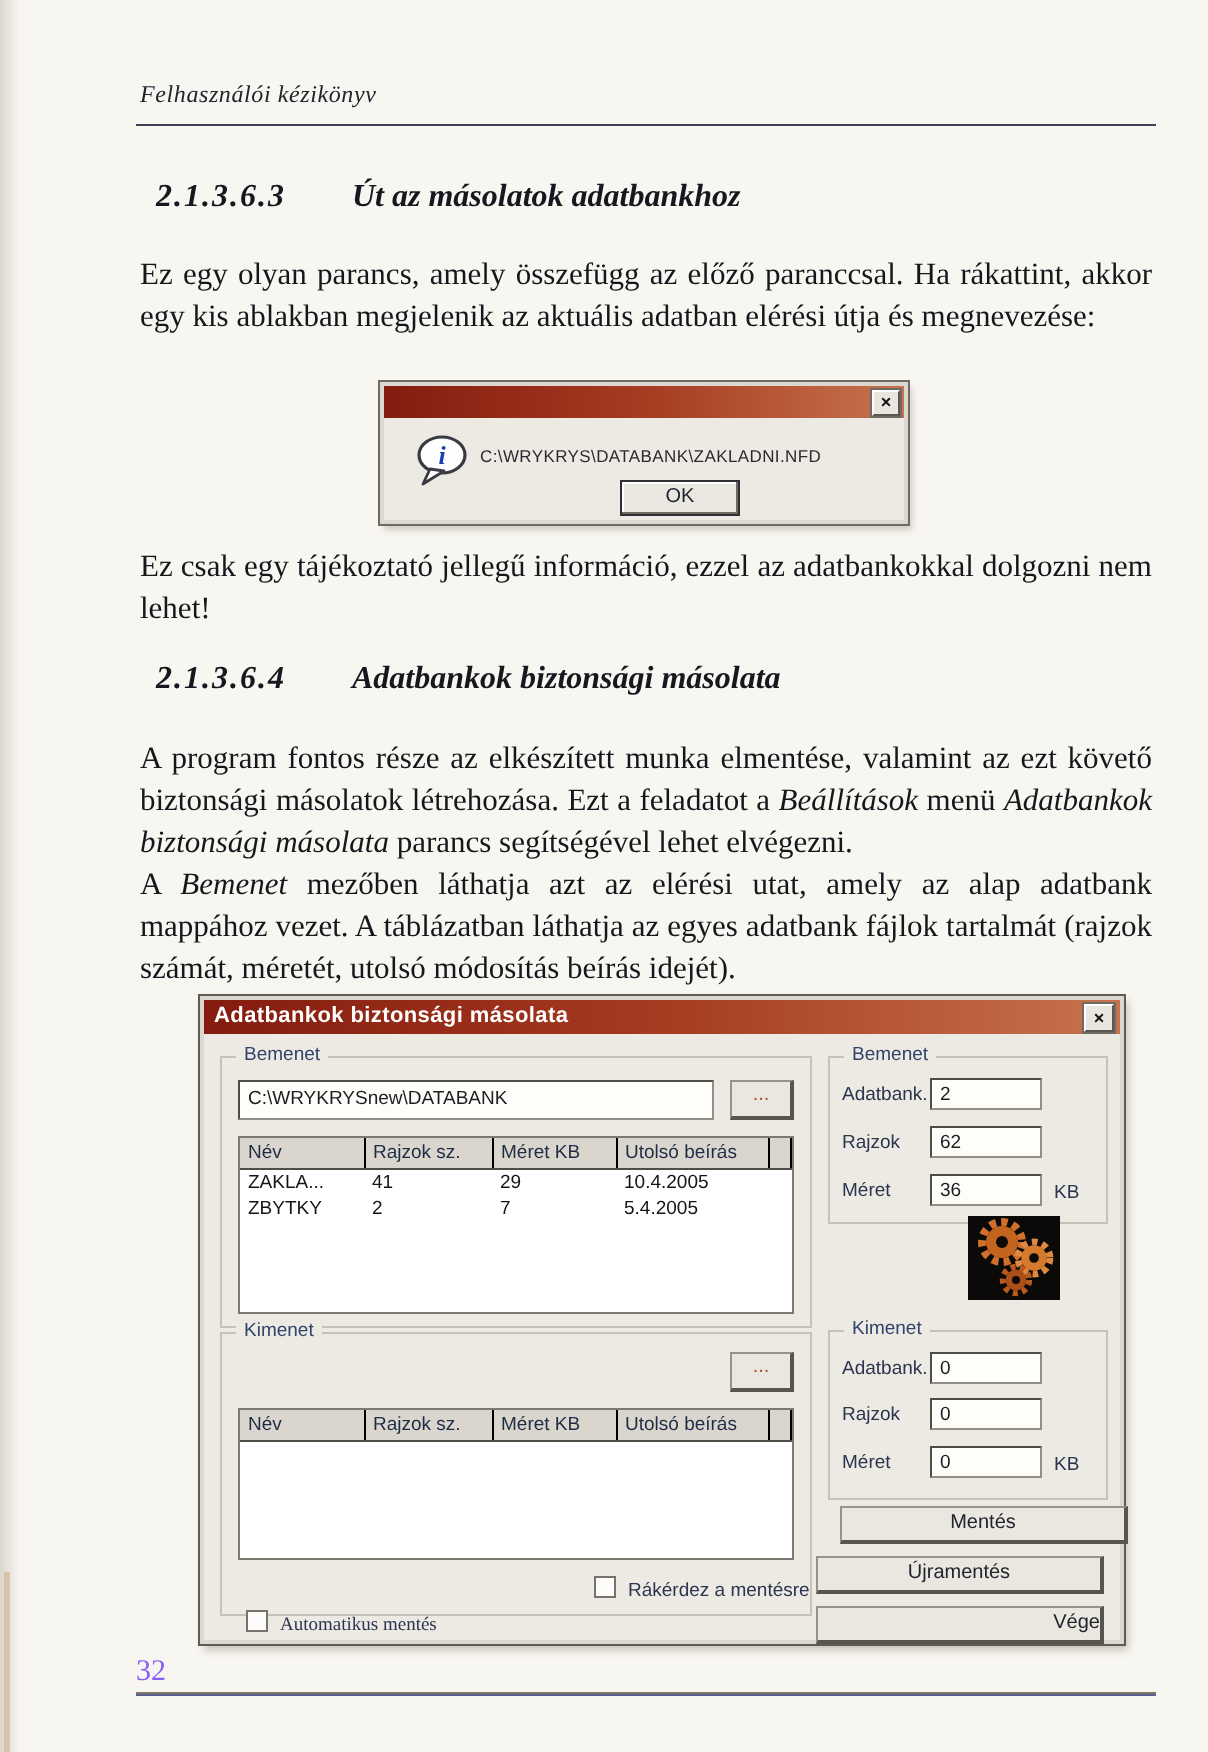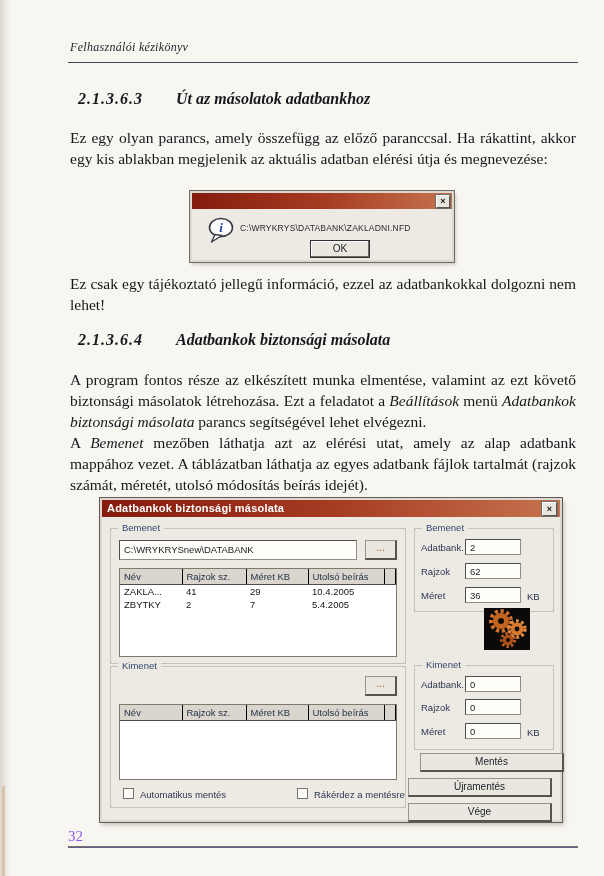--- a/index.html
+++ b/index.html
@@ -163,21 +163,21 @@
             <tr>
           <th>Név</th>
           <th>Rajzok sz.</th>
           <th>Méret KB</th>
           <th>Utolsó beírás</th>
           <th></th>
         </tr>
           </thead>
       </table>
     </div>
-    <div class="abs cbrow" style="left:12px;top:121px;">
+    <div class="abs cbrow" style="left:12px;top:138px;font-family:Liberation Serif, serif;">
       <span class="cbbox"></span><span>Automatikus mentés</span>
     </div>
     <div class="abs cbrow" style="left:186px;top:121px;">
       <span class="cbbox"></span><span>Rákérdez a mentésre</span>
     </div>
   </div>
 
   <div class="abs grpbox" style="left:312px;top:28px;width:140px;height:84px;">
     <span class="grplabel">Bemenet</span>
     <span class="abs flabel" style="left:6px;top:13px;">Adatbank.</span>
@@ -208,17 +208,17 @@
     <div class="abs sunken" style="left:50px;top:10px;width:56px;height:16px;padding-top:2px;">0</div>
     <span class="abs flabel" style="left:6px;top:36px;">Rajzok</span>
     <div class="abs sunken" style="left:50px;top:33px;width:56px;height:16px;padding-top:2px;">0</div>
     <span class="abs flabel" style="left:6px;top:60px;">Méret</span>
     <div class="abs sunken" style="left:50px;top:57px;width:56px;height:16px;padding-top:2px;">0</div>
     <span class="abs flabel" style="left:112px;top:61px;">KB</span>
   </div>
 
   <div class="abs btn3d" style="left:306px;top:253px;width:144px;height:19px;line-height:16px;margin-left:12px;">Mentés</div>
   <div class="abs btn3d" style="left:306px;top:278px;width:144px;height:19px;line-height:16px;">Újramentés</div>
-  <div class="abs btn3d" style="left:306px;top:303px;width:144px;height:19px;line-height:16px;">Vége</div>
+  <div class="abs btn3d" style="left:306px;top:303px;width:144px;height:19px;line-height:16px;text-align:right;">Vége</div>
 </div>
 
 <div class="abs pagenum" style="left:68px;top:828px;">32</div>
 <div class="abs footer-rule" style="left:68px;top:846px;width:510px;"></div>
 
 </body></html>

